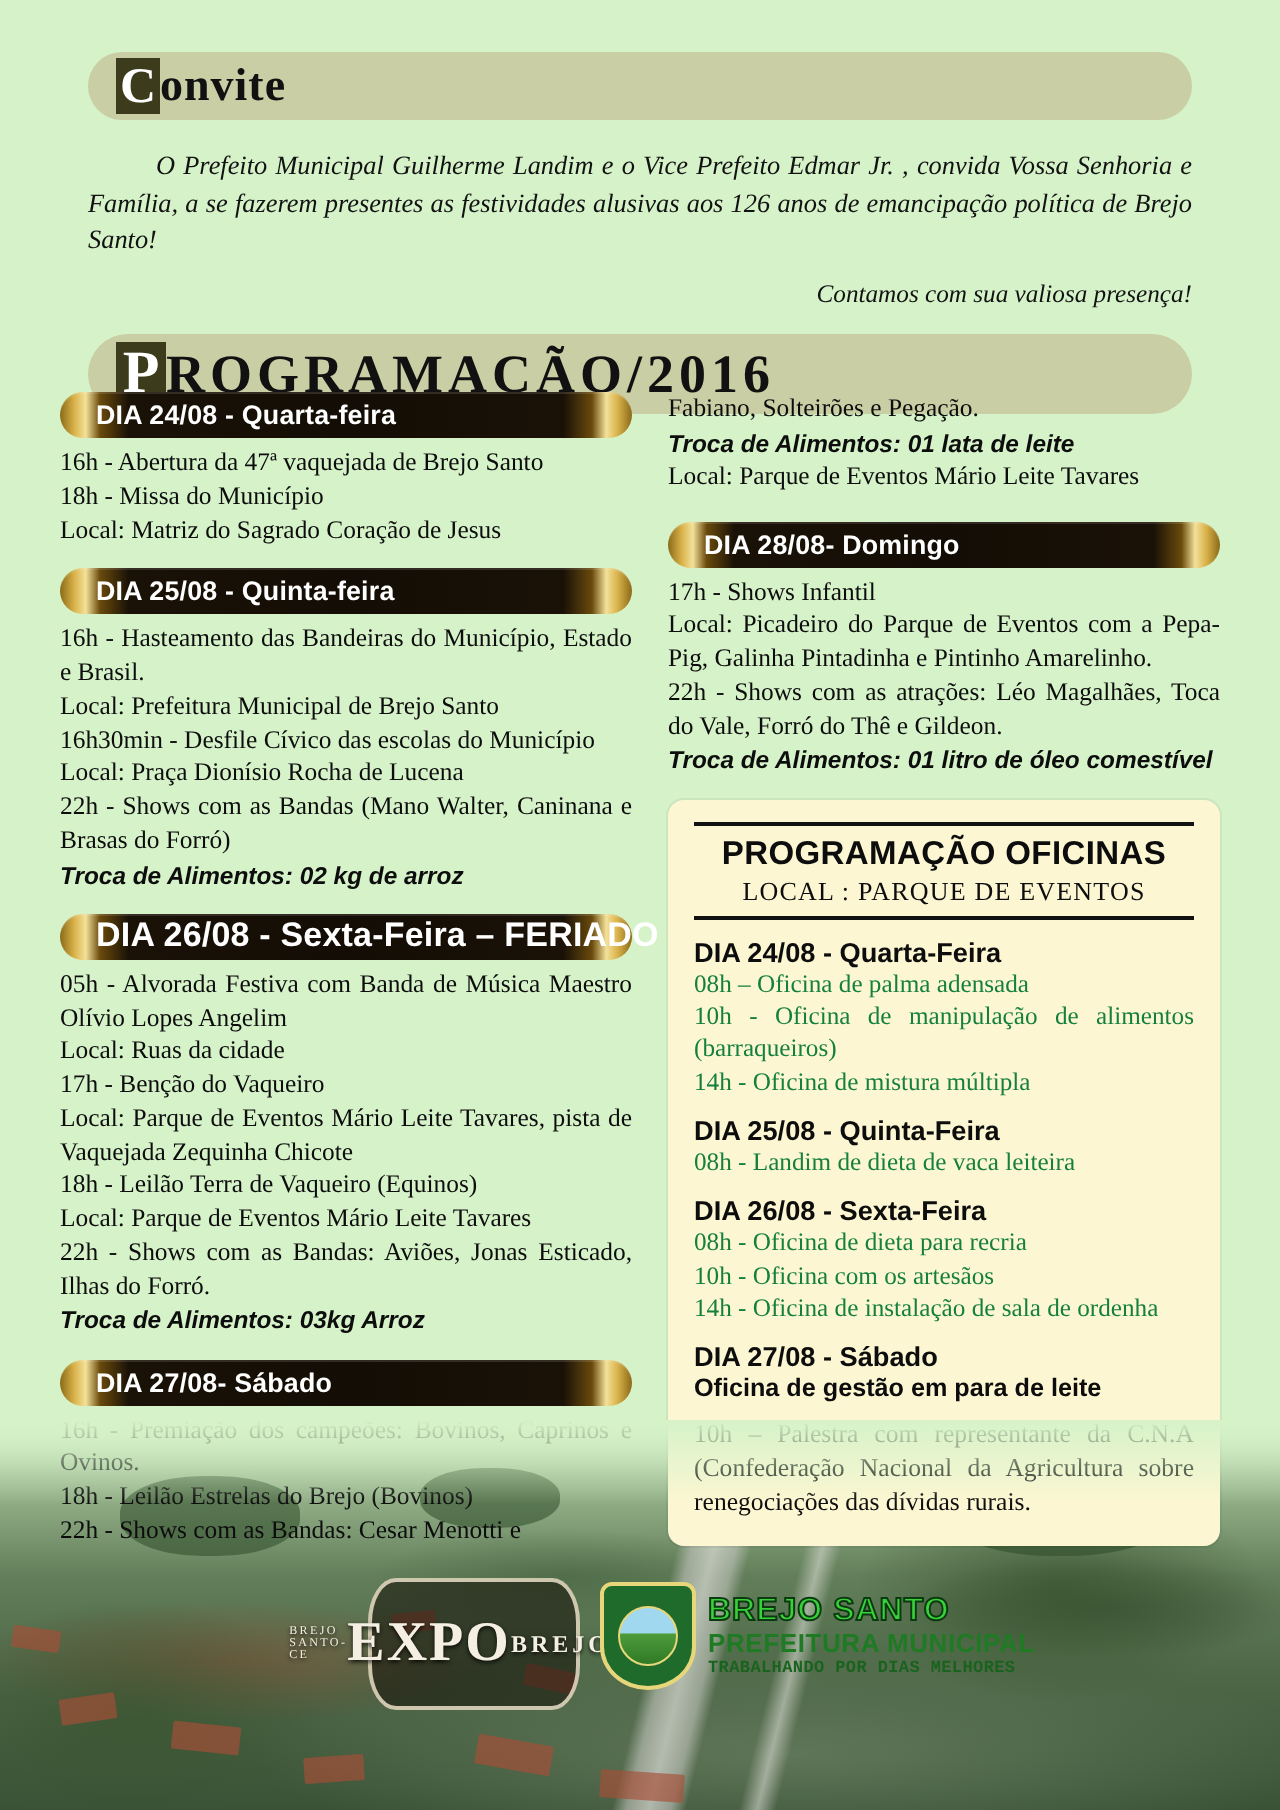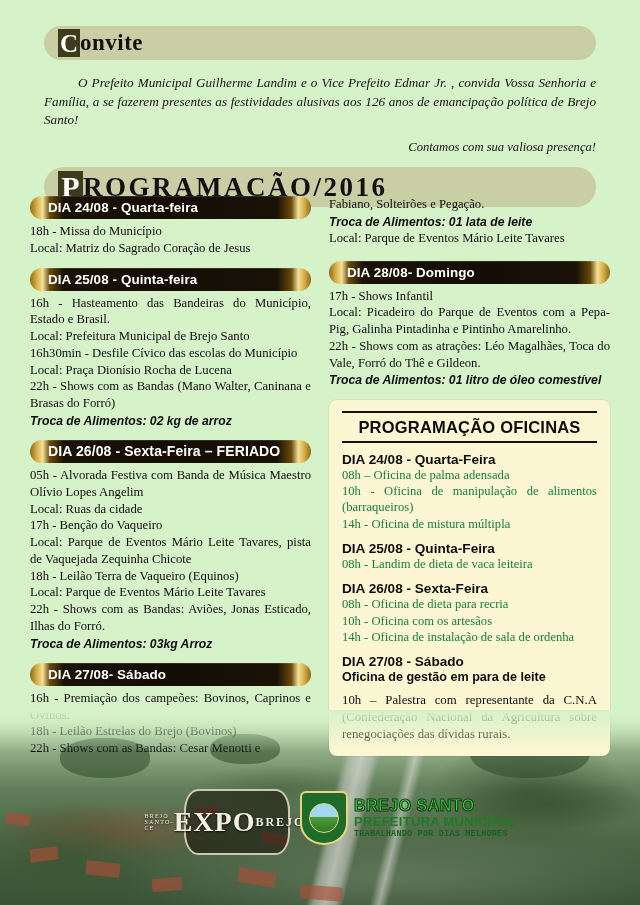--- a/index.html
+++ b/index.html
@@ -89,21 +89,21 @@
     background:linear-gradient(90deg,#8a6a18 0%,#d9b24a 2.5%,#f3e19a 4.5%,#6a4a0c 7%,#1a1207 12%,#140d05 50%,#1a1207 88%,#6a4a0c 93%,#f3e19a 95.5%,#d9b24a 97.5%,#8a6a18 100%);
     display:flex;align-items:center;
     box-shadow:inset 0 1px 0 rgba(255,255,255,.12);
     margin-bottom:4px;
   }
   .daybanner span{
     color:#fff;font-family:"Liberation Sans", sans-serif;font-weight:bold;
     font-size:13.4px;padding-left:18px;letter-spacing:.1px;
     white-space:nowrap;
   }
-  .daybanner.wide span{font-size:14px;text-align:right;}
+  .daybanner.wide span{font-size:17px;text-align:right;}
 
   .lines{
     font-size:12.7px;line-height:1.32;color:#0d0d0d;
     text-align:justify;margin-bottom:11px;
   }
   .lines .ln{display:block;}
   .troca{
     font-family:"Liberation Sans", sans-serif;
     font-weight:bold;font-style:italic;font-size:12.2px;color:#0d0d0d;
     display:block;margin-top:1px;
@@ -224,20 +224,21 @@
   </div>
 
   <div class="cols">
 
     <div class="col">
 
       <div class="daybanner">
         <span>DIA 24/08 - Quarta-feira</span>
       </div>
       <div class="lines">
+        <span class="ln">16h - Abertura da 47ª vaquejada de Brejo Santo</span>
         <span class="ln">18h - Missa do Município</span>
         <span class="ln">Local: Matriz do Sagrado Coração de Jesus</span>
       </div>
 
       <div class="daybanner">
         <span>DIA 25/08 - Quinta-feira</span>
       </div>
       <div class="lines">
         <span class="ln">16h - Hasteamento das Bandeiras do Município, Estado e Brasil.</span>
         <span class="ln">Local: Prefeitura Municipal de Brejo Santo</span>
@@ -285,20 +286,21 @@
       <div class="lines">
         <span class="ln">17h - Shows Infantil</span>
         <span class="ln">Local: Picadeiro do Parque de Eventos com a Pepa-Pig, Galinha Pintadinha e Pintinho Amarelinho.</span>
         <span class="ln">22h - Shows com as atrações: Léo Magalhães, Toca do Vale, Forró do Thê e Gildeon.</span>
         <span class="troca">Troca de Alimentos: 01 litro de óleo comestível</span>
       </div>
 
       <div class="oficinas">
         <hr class="ofc-rule">
         <div class="ofc-title">PROGRAMAÇÃO OFICINAS</div>
+        <div class="ofc-sub">LOCAL : PARQUE DE EVENTOS</div>
         <hr class="ofc-rule bottom">
 
         <div class="ofc-day">DIA 24/08 - Quarta-Feira</div>
         <div class="ofc-lines">
           <span class="ln">08h – Oficina de palma adensada</span><br>
           <span class="ln">10h - Oficina de manipulação de alimentos (barraqueiros)</span><br>
           <span class="ln">14h - Oficina de mistura múltipla</span>
         </div>
 
         <div class="ofc-day">DIA 25/08 - Quinta-Feira</div>

